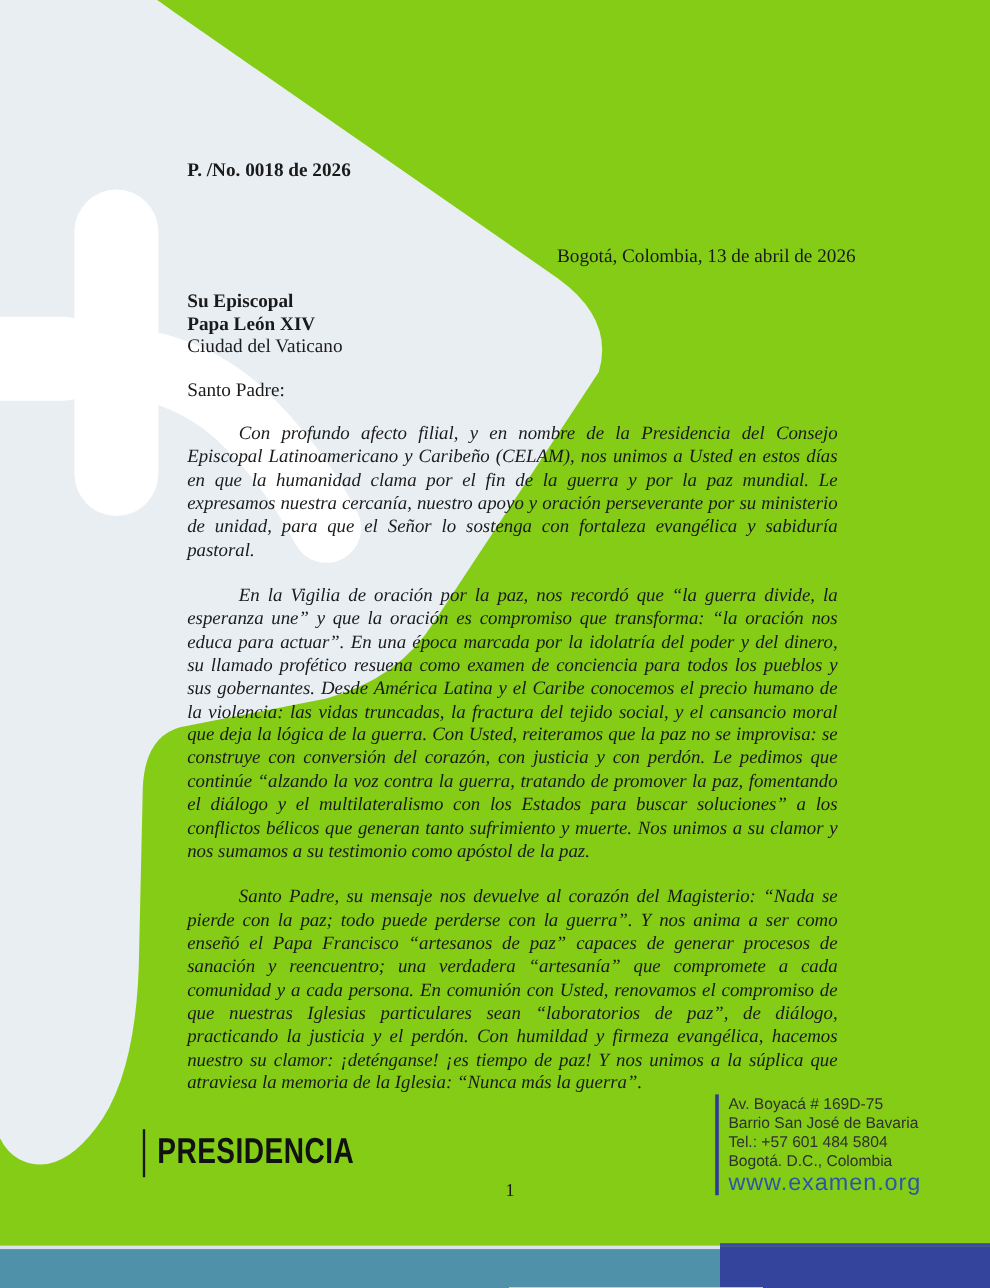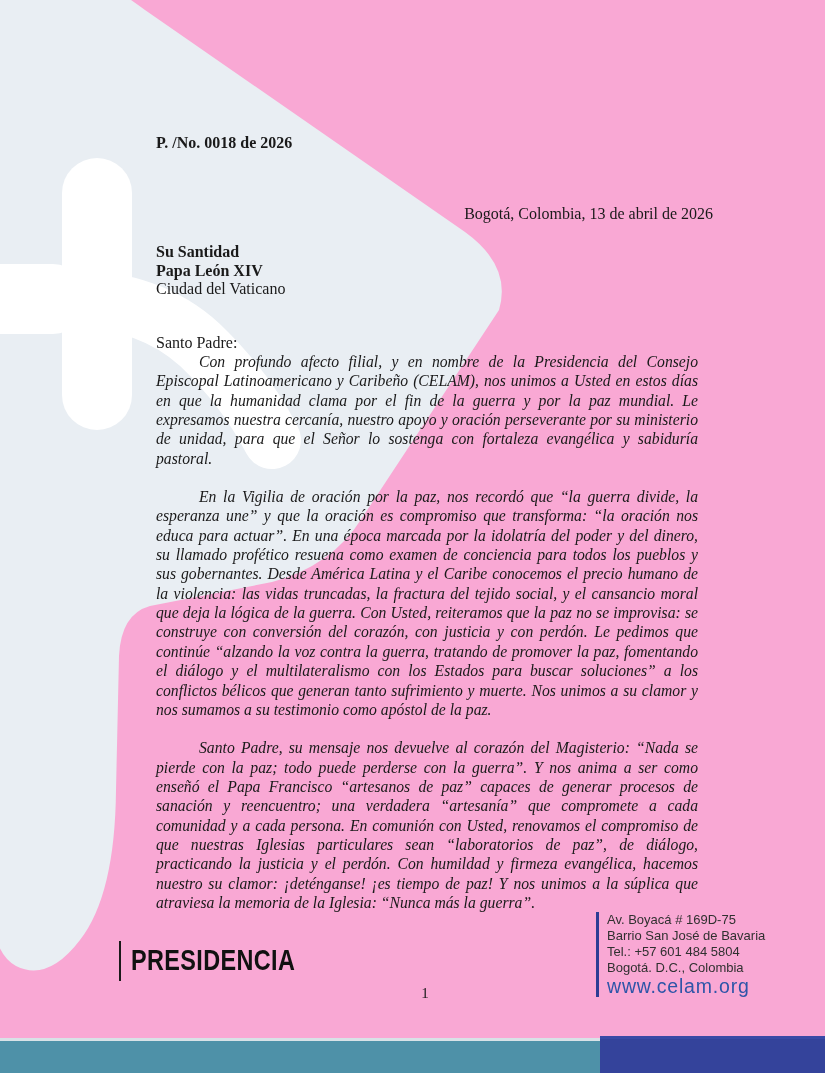--- a/index.html
+++ b/index.html
@@ -1,40 +1,40 @@
 <!DOCTYPE html>
 <html lang="es"><head>
 <meta charset="utf-8">
 <style>
   html,body{margin:0;padding:0;background:#fff;}
   .page{
     position:relative;
     width:825px;height:1073px;
-    background:#f9a8d4;
+    background:#84cc16;
     overflow:hidden;
     font-family:"Liberation Serif", serif;
     color:#1a1a1a;
   }
   
   .watermark{position:absolute;left:0;top:0;width:825px;height:1073px;z-index:0;}
   
   .ref-number{position:absolute;left:156px;top:134px;font-weight:bold;font-size:16px;z-index:2;}
   .logo-box{position:absolute;left:628px;top:58px;width:142px;height:134px;z-index:2;}
   .logo-map{position:absolute;left:0;top:0;width:142px;height:134px;}
   .logo-wordmark{position:absolute;left:8px;top:73px;font-family:"Liberation Sans",sans-serif;
     font-weight:bold;font-size:24px;letter-spacing:1px;color:#2d3d94;
     transform:scaleX(0.84);transform-origin:left top;white-space:nowrap;}
   .logo-sub1{position:absolute;left:10px;top:102px;font-family:"Liberation Sans",sans-serif;
     font-weight:bold;font-size:7.2px;letter-spacing:0.9px;color:#2d3d94;white-space:nowrap;}
   .logo-sub2{position:absolute;left:10px;top:112px;font-family:"Liberation Sans",sans-serif;
     font-weight:bold;font-size:4.9px;letter-spacing:0.45px;color:#2d3d94;white-space:nowrap;}
   .dateline{position:absolute;right:112px;top:205px;font-size:16px;z-index:2;}
   .recipient{position:absolute;left:156px;top:243px;font-size:16px;line-height:18.7px;z-index:2;}
   .recipient .b{font-weight:bold;}
-  .salutation{position:absolute;left:156px;top:334px;font-size:16px;z-index:2;}
+  .salutation{position:absolute;left:156px;top:317px;font-size:16px;z-index:2;}
   
   .letter-body{position:absolute;left:156px;top:352px;width:558px;z-index:2;
     font-size:15.7px;line-height:19.35px;text-align:justify;}
   .letter-body p{margin:0 16px 19px 0;text-indent:43px;font-style:italic;}
   
   .pres-rule{position:absolute;left:119px;top:941px;width:2px;height:40px;background:#1a1a1a;z-index:2;}
   .pres-label{position:absolute;left:131px;top:943px;font-family:"Liberation Sans",sans-serif;
     font-weight:bold;font-size:30px;color:#111;letter-spacing:0.5px;
     transform:scaleX(0.78);transform-origin:left top;white-space:nowrap;z-index:2;}
   .page-number{position:absolute;left:400px;top:985px;width:50px;text-align:center;font-size:15px;z-index:2;}
@@ -64,21 +64,21 @@
     </g>
     <path d="M 70 299 Q 150 299 200 345 Q 245 388 272 440" stroke="#ffffff" stroke-width="58" fill="none" stroke-linecap="round"></path>
   </svg>
 
   <div class="ref-number">P. /No. 0018 de 2026</div>
 
 
   <div class="dateline">Bogotá, Colombia, 13 de abril de 2026</div>
 
   <div class="recipient">
-    <div class="b">Su Santidad</div>
+    <div class="b">Su Episcopal</div>
     <div class="b">Papa León XIV</div>
     <div>Ciudad del Vaticano</div>
   </div>
 
   <div class="salutation">Santo Padre:</div>
 
   <div class="letter-body">
     <p>Con profundo afecto filial, y en nombre de la Presidencia del Consejo Episcopal Latinoamericano y Caribeño (CELAM), nos unimos a Usted en estos días en que la humanidad clama por el fin de la guerra y por la paz mundial. Le expresamos nuestra cercanía, nuestro apoyo y oración perseverante por su ministerio de unidad, para que el Señor lo sostenga con fortaleza evangélica y sabiduría pastoral.</p>
     <p>En la Vigilia de oración por la paz, nos recordó que “la guerra divide, la esperanza une” y que la oración es compromiso que transforma: “la oración nos educa para actuar”. En una época marcada por la idolatría del poder y del dinero, su llamado profético resuena como examen de conciencia para todos los pueblos y sus gobernantes. Desde América Latina y el Caribe conocemos el precio humano de la violencia: las vidas truncadas, la fractura del tejido social, y el cansancio moral que deja la lógica de la guerra. Con Usted, reiteramos que la paz no se improvisa: se construye con conversión del corazón, con justicia y con perdón. Le pedimos que continúe “alzando la voz contra la guerra, tratando de promover la paz, fomentando el diálogo y el multilateralismo con los Estados para buscar soluciones” a los conflictos bélicos que generan tanto sufrimiento y muerte. Nos unimos a su clamor y nos sumamos a su testimonio como apóstol de la paz.</p>
     <p>Santo Padre, su mensaje nos devuelve al corazón del Magisterio: “Nada se pierde con la paz; todo puede perderse con la guerra”. Y nos anima a ser como enseñó el Papa Francisco “artesanos de paz” capaces de generar procesos de sanación y reencuentro; una verdadera “artesanía” que compromete a cada comunidad y a cada persona. En comunión con Usted, renovamos el compromiso de que nuestras Iglesias particulares sean “laboratorios de paz”, de diálogo, practicando la justicia y el perdón. Con humildad y firmeza evangélica, hacemos nuestro su clamor: ¡deténganse! ¡es tiempo de paz! Y nos unimos a la súplica que atraviesa la memoria de la Iglesia: “Nunca más la guerra”.</p>
@@ -87,21 +87,21 @@
   <div class="pres-rule"></div>
   <div class="pres-label">PRESIDENCIA</div>
 
   <div class="page-number">1</div>
 
   <div class="contact-block">
     <div>Av. Boyacá # 169D-75</div>
     <div>Barrio San José de Bavaria</div>
     <div>Tel.: +57 601 484 5804</div>
     <div>Bogotá. D.C., Colombia</div>
-    <a class="site" href="#">www.celam.org</a>
+    <a class="site" href="#">www.examen.org</a>
   </div>
 
   <div class="bar-hairline"></div>
   <div class="bar-teal"></div>
   <div class="bar-blue-top"></div>
   <div class="bar-blue"></div>
 
 </div>
 
 </body></html>

